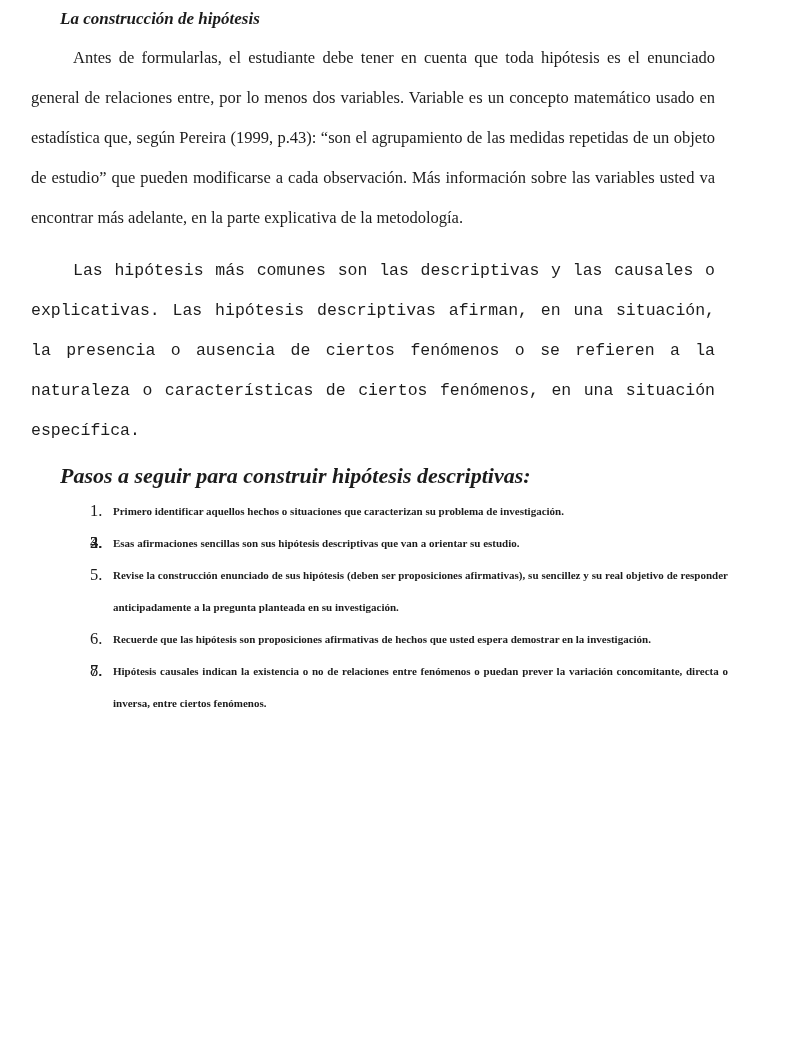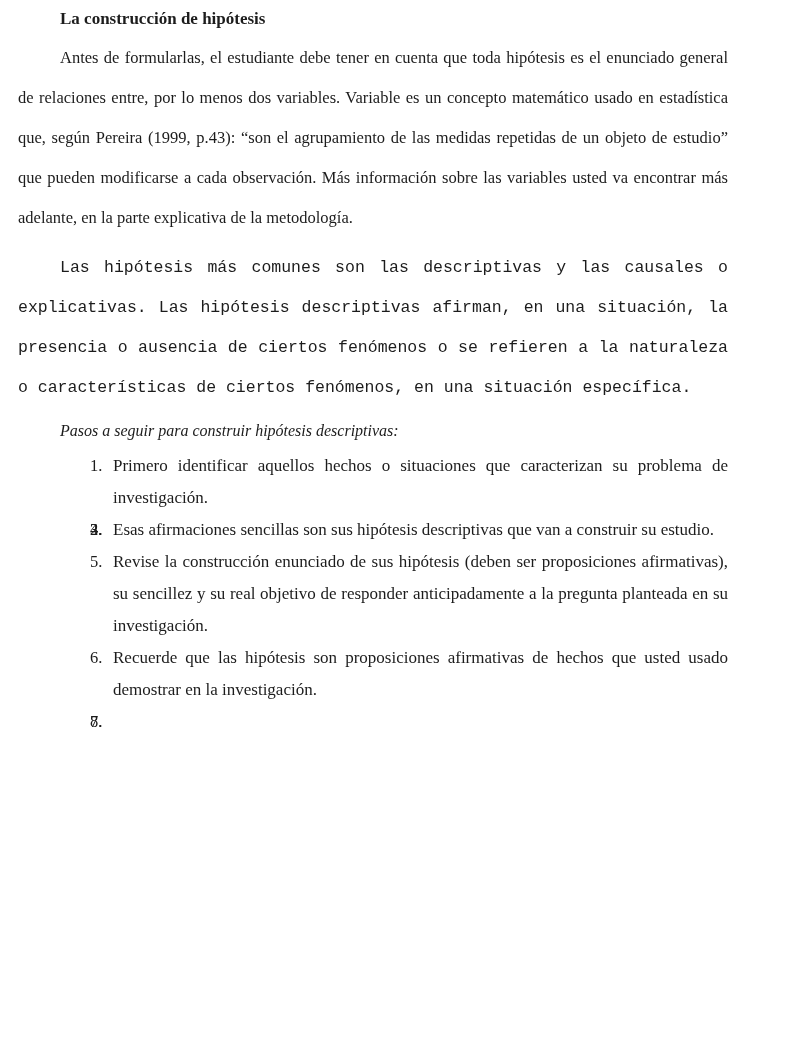--- a/index.html
+++ b/index.html
@@ -19,55 +19,57 @@
     position: absolute;
     left: 18px;
     top: 0;
     width: 710px;
   }
   .doc-title {
     margin: 8px 0 0 42px;
     font-size: 17px;
     line-height: 22px;
     font-weight: bold;
+    font-style: italic;
   }
   .para {
-    margin: 0;
+    margin: 13px;
     text-align: justify;
     text-indent: 42px;
     font-size: 16.5px;
     line-height: 40px;
   }
   .para-1 { margin-top: 8px; }
   .para-2 { margin-top: 10px; font-family: Liberation Mono, monospace; }
   .list-heading {
     margin: 11px 0 0 42px;
-    font-size: 16px;
+    font-size: 22px;
     line-height: 24px;
-    font-weight: normal;
+    font-weight: bold;
     font-style: italic;
   }
   .steps {
     margin-top: 7px;
   }
   .li {
     position: relative;
     padding-left: 95px;
   }
   .num {
     position: absolute;
     left: 72px;
     top: 0;
     font-size: 16.5px;
     line-height: 32px;
   }
   .li-text {
     text-align: justify;
-    font-size: 17px;
+    font-size: 11px;
     line-height: 32px;
+    font-weight: bold;
   }
 </style>
 </head>
 <body>
 
 <div class="doc">
 
   <h1 class="doc-title">La construcción de hipótesis</h1>
 
   <p class="para para-1">Antes de formularlas, el estudiante debe tener en cuenta que toda hipótesis es el enunciado general de relaciones entre, por lo menos dos variables. Variable es un concepto matemático usado en estadística que, según Pereira (1999, p.43): “son el agrupamiento de las medidas repetidas de un objeto de estudio” que pueden modificarse a cada observación.  Más información sobre las variables usted va encontrar más adelante, en la parte explicativa de la metodología.</p>
@@ -86,36 +88,37 @@
     <div class="li">
       <span class="num">2.</span>
     </div>
 
     <div class="li">
       <span class="num">3.</span>
     </div>
 
     <div class="li">
       <span class="num">4.</span>
-      <div class="li-text">Esas afirmaciones sencillas son sus hipótesis descriptivas que van a construir su estudio.</div>
+      <div class="li-text">Esas afirmaciones sencillas son sus hipótesis descriptivas que van a orientar su estudio.</div>
     </div>
 
     <div class="li">
       <span class="num">5.</span>
       <div class="li-text">Revise la construcción enunciado de sus hipótesis (deben ser proposiciones afirmativas), su sencillez y su real objetivo de responder anticipadamente a la pregunta planteada en su investigación.</div>
     </div>
 
     <div class="li">
       <span class="num">6.</span>
-      <div class="li-text">Recuerde que las hipótesis son proposiciones afirmativas de hechos que usted usado demostrar en la investigación.</div>
+      <div class="li-text">Recuerde que las hipótesis son proposiciones afirmativas de hechos que usted espera demostrar en la investigación.</div>
     </div>
 
     <div class="li">
       <span class="num">7.</span>
     </div>
 
     <div class="li">
       <span class="num">8.</span>
+      <div class="li-text">Hipótesis causales indican la existencia o no de relaciones entre fenómenos o puedan prever la variación concomitante, directa o inversa, entre ciertos fenómenos.</div>
     </div>
 
   </div>
 
 </div>
 
 </body></html>

